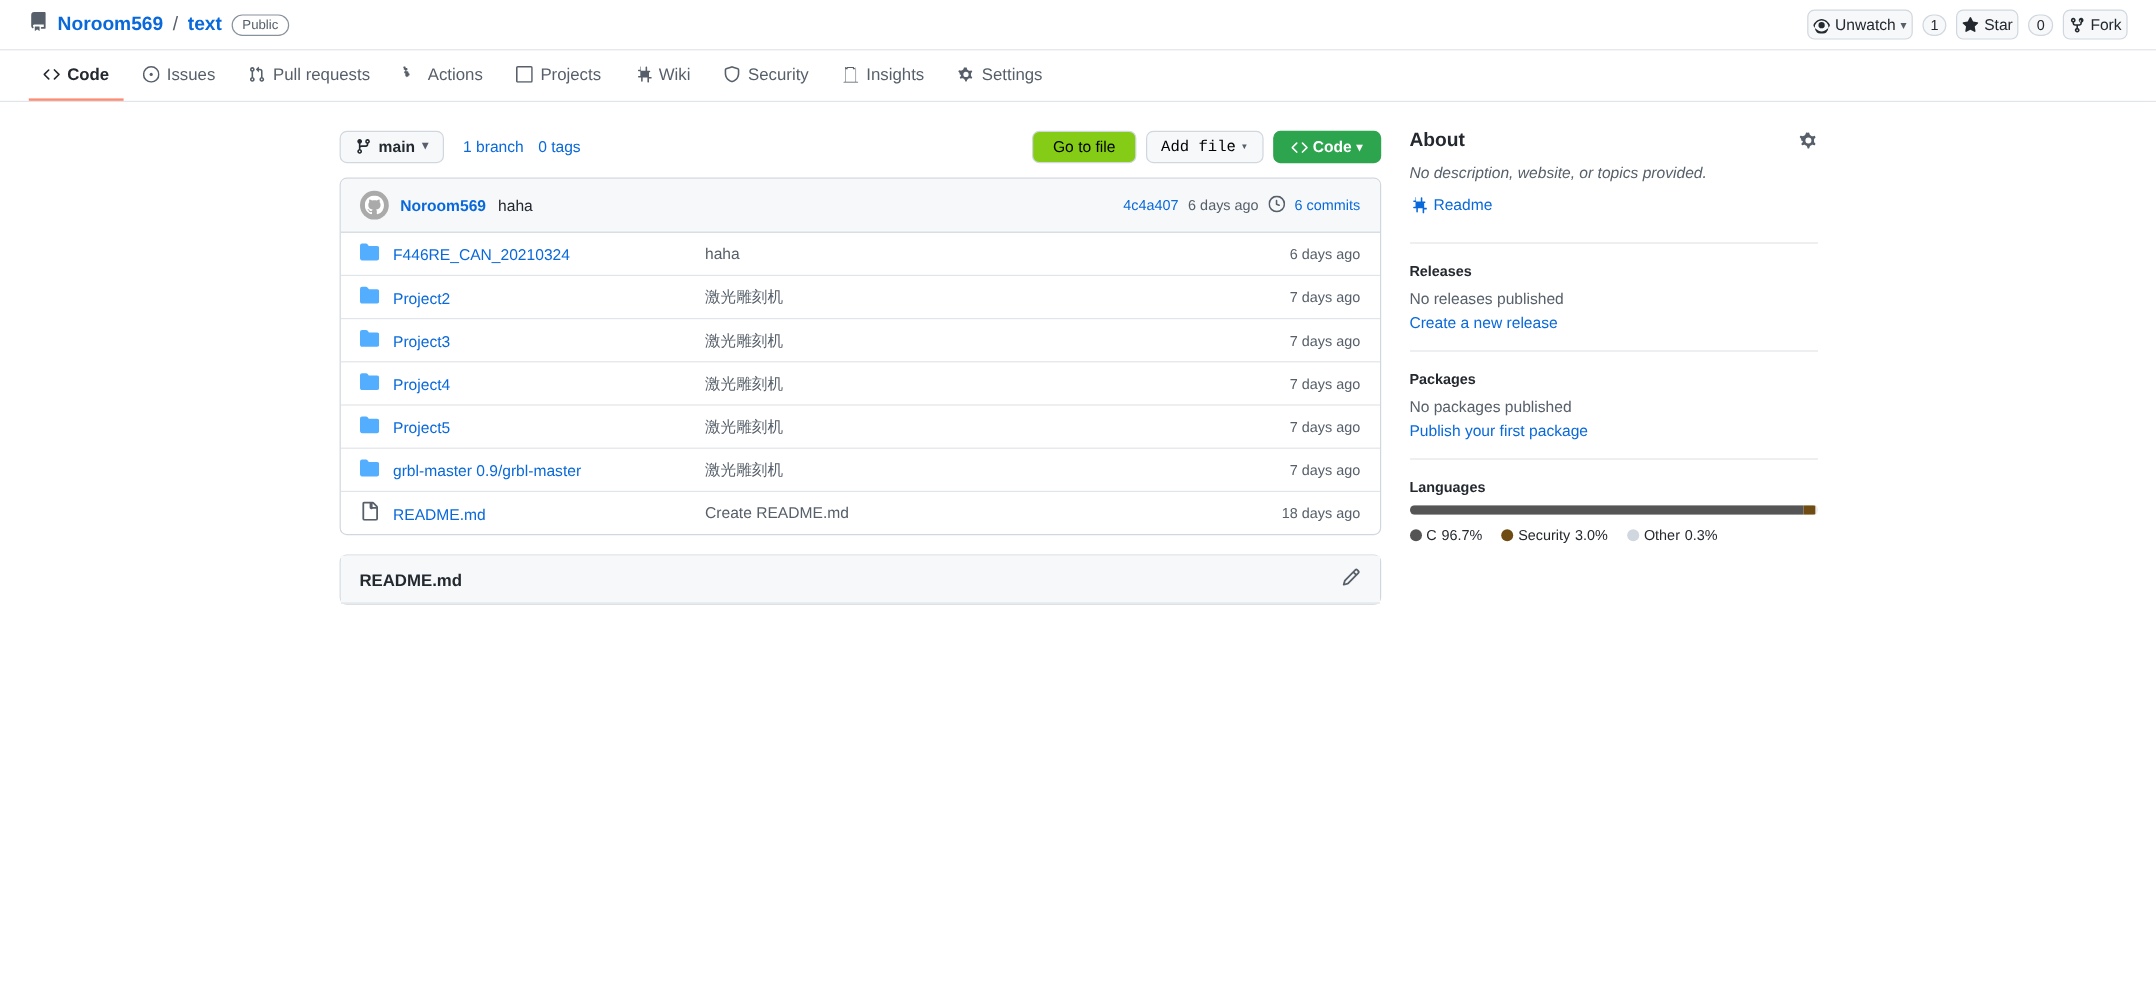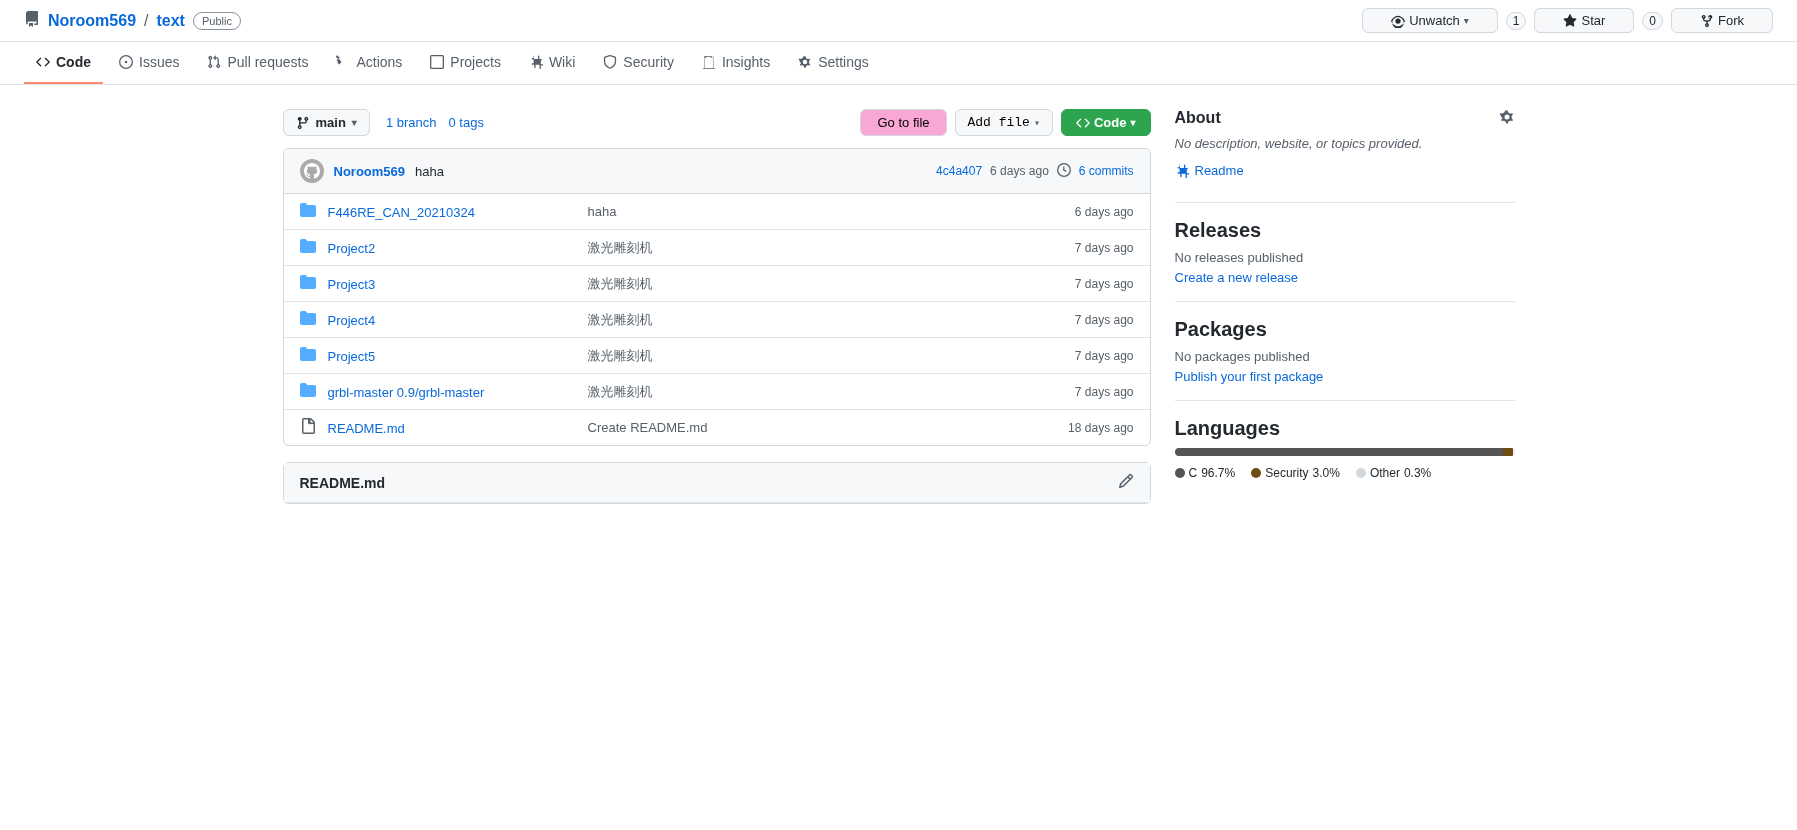--- a/index.html
+++ b/index.html
@@ -7,41 +7,41 @@
     
     
     .top-bar { display: flex; align-items: center; justify-content: space-between; padding: 8px 24px; border-bottom: 1px solid #e1e4e8; }
     .repo-title { display: flex; align-items: center; gap: 8px; font-size: 16px; }
     .repo-title .owner { color: #0969da; font-weight: 600; cursor: pointer; }
     .repo-title .separator { color: #57606a; }
     .repo-title .name { color: #0969da; font-weight: 600; cursor: pointer; }
     .public-badge { font-size: 11px; border: 1px solid #88929d; border-radius: 20px; padding: 2px 8px; color: #57606a; }
     
     .top-actions { display: flex; align-items: center; gap: 8px; }
-    .action-btn { display: flex; align-items: center; gap: 4px; padding: 4px 28px; border: 1px solid #d0d7de; border-radius: 6px; background: #f6f8fa; cursor: pointer; font-size: 13px; color: #24292f; }
+    .action-btn { display: flex; align-items: center; gap: 4px; padding: 4px 4px; border: 1px solid #d0d7de; border-radius: 6px; background: #f6f8fa; cursor: pointer; font-size: 13px; color: #24292f; }
     .count-badge { background: #f6f8fa; border: 1px solid #d0d7de; border-radius: 20px; padding: 1px 6px; font-size: 12px; }
     
     
     .nav-tabs { display: flex; align-items: center; padding: 0 24px; border-bottom: 1px solid #e1e4e8; gap: 4px; }
     .nav-tab { display: flex; align-items: center; gap: 6px; padding: 12px 12px; font-size: 14px; color: #57606a; cursor: pointer; border-bottom: 2px solid transparent; text-decoration: none; }
     .nav-tab.active { color: #24292f; border-bottom: 2px solid #fd8c73; font-weight: 600; }
     
     
     .main-layout { display: flex; padding: 24px; gap: 24px; max-width: 1280px; margin: 0 auto; }
     .content-area { flex: 1; min-width: 0; }
     .sidebar { width: 340px; flex-shrink: 0; }
     
     
     .branch-bar { display: flex; align-items: center; justify-content: space-between; margin-bottom: 12px; }
     .branch-bar-left { display: flex; align-items: center; gap: 16px; }
-    .branch-select { display: flex; align-items: center; gap: 6px; padding: 5px 12px; border: 1px solid #d0d7de; border-radius: 6px; background: #f6f8fa; cursor: pointer; font-size: 13px; font-weight: 600; }
+    .branch-select { display: flex; gap: 6px; padding: 5px 12px; border: 1px solid #d0d7de; border-radius: 6px; background: #f6f8fa; cursor: pointer; font-size: 13px; font-weight: 600; }
     .branch-meta { display: flex; align-items: center; gap: 12px; font-size: 13px; color: #0969da; }
     .branch-meta a { color: #0969da; text-decoration: none; }
     .branch-bar-right { display: flex; align-items: center; gap: 8px; }
-    .go-to-file-btn { padding: 5px 16px; border: 1px solid #d0d7de; border-radius: 6px; background: #f9a8d4; cursor: pointer; font-size: 13px; }
+    .go-to-file-btn { padding: 5px 16px; border: 1px solid #d0d7de; border-radius: 6px; background: #84cc16; cursor: pointer; font-size: 13px; }
     .add-file-btn { display: flex; align-items: center; gap: 4px; padding: 5px 12px; border: 1px solid #d0d7de; border-radius: 6px; background: #f6f8fa; cursor: pointer; font-size: 13px; font-family: Liberation Mono, monospace; }
     .code-btn { display: flex; align-items: center; gap: 4px; padding: 5px 14px; border: 1px solid #2da44e; border-radius: 6px; background: #2da44e; color: #fff; cursor: pointer; font-size: 13px; font-weight: 600; }
     
     
     .file-table { border: 1px solid #d0d7de; border-radius: 6px; overflow: hidden; }
     .commit-row { display: flex; align-items: center; gap: 10px; padding: 10px 16px; background: #f6f8fa; border-bottom: 1px solid #d0d7de; }
     .commit-avatar { width: 24px; height: 24px; border-radius: 50%; background: #aaa; display: flex; align-items: center; justify-content: center; font-size: 10px; color: #fff; overflow: hidden; }
     .commit-author { color: #0969da; font-weight: 600; font-size: 13px; }
     .commit-message { font-size: 13px; color: #24292f; }
     .commit-meta { margin-left: auto; display: flex; align-items: center; gap: 8px; font-size: 12px; color: #57606a; }
@@ -66,21 +66,21 @@
     
     
     .about-section { margin-bottom: 24px; }
     .about-header { display: flex; align-items: flex-start; justify-content: space-between; margin-bottom: 8px; }
     .about-header h2 { font-size: 16px; font-weight: 600; }
     .about-desc { font-size: 13px; color: #57606a; margin-bottom: 12px; font-style: italic; }
     .about-link { display: flex; align-items: center; gap: 6px; color: #0969da; font-size: 13px; text-decoration: none; }
     
     .sidebar-divider { border: none; border-top: 1px solid #e1e4e8; margin: 16px 0; }
     
-    .sidebar-section-title { font-size: 20px; font-weight: 600; margin-bottom: 8px; }
+    .sidebar-section-title { font-size: 12px; font-weight: 600; margin-bottom: 8px; }
     .sidebar-meta { font-size: 13px; color: #57606a; margin-bottom: 4px; }
     .sidebar-meta-link { color: #0969da; font-size: 13px; text-decoration: none; }
     
     
     .lang-bar { height: 8px; border-radius: 6px; overflow: hidden; display: flex; margin-bottom: 10px; }
     .lang-bar-c { background: #555555; flex: 96.7; }
     .lang-bar-asm { background: #6E4C13; flex: 3.0; }
     .lang-bar-other { background: #ededed; flex: 0.3; }
     
     .lang-legend { display: flex; align-items: center; gap: 16px; flex-wrap: wrap; }

